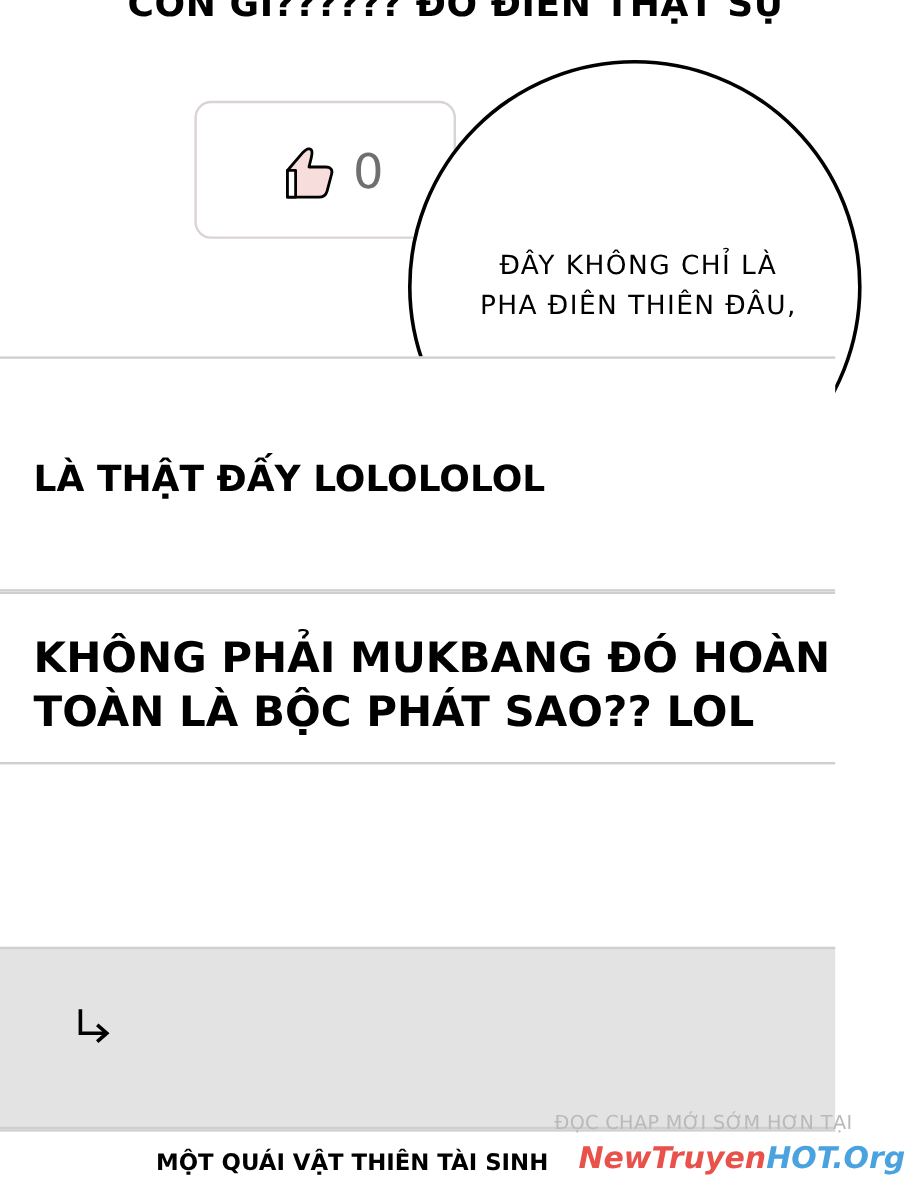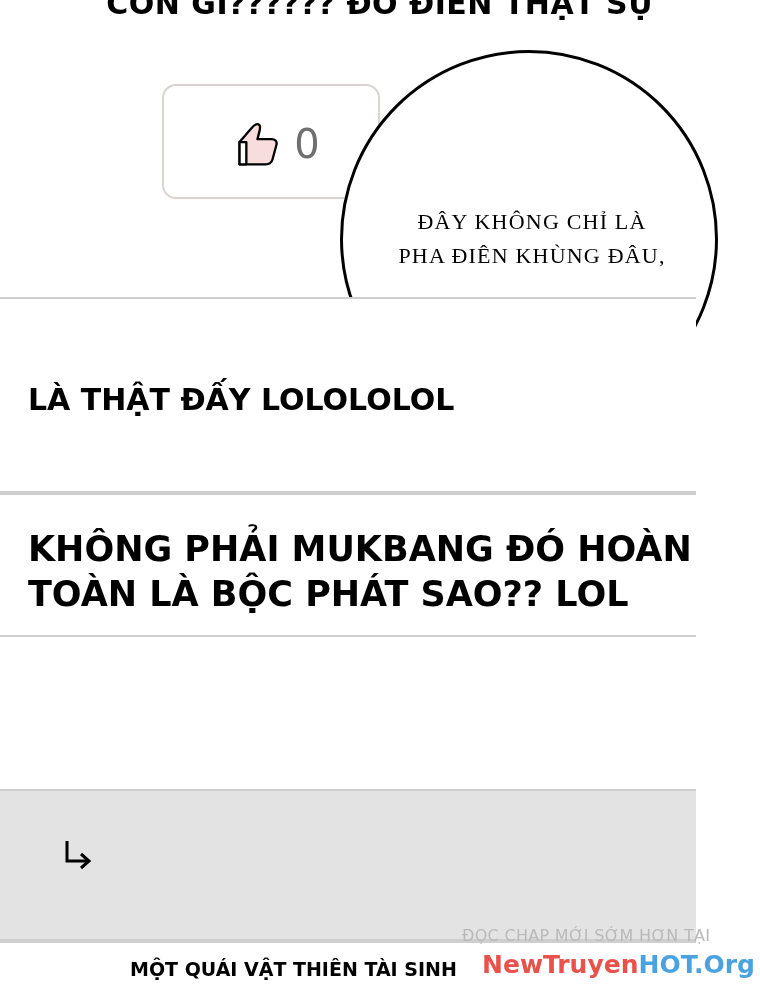--- a/index.html
+++ b/index.html
@@ -94,21 +94,21 @@
     left: 0;
     top: 152px;
     width: 378px;
     text-align: center;
     font-family: "DejaVu Sans", sans-serif;
     font-size: 22px;
     letter-spacing: 1.2px;
     line-height: 1.55;
     color: #000;
   }
-  .bubble-text span { display: block; white-space: nowrap; font-family: Liberation Serif, serif; }
+  .bubble-text span { display: block; white-space: nowrap; }
 
   
   .row {
     position: absolute;
     left: 0;
     width: 696px;
     box-sizing: border-box;
     border-top: 2px solid #cfcfcf;
     border-bottom: 2px solid #cfcfcf;
     background: #ffffff;
@@ -170,20 +170,21 @@
     white-space: nowrap;
   }
   .wm-main {
     position: absolute;
     left: 482px;
     top: 950px;
     font-family: "DejaVu Sans", sans-serif;
     font-weight: bold;
     font-size: 25px;
     white-space: nowrap;
+    font-style: italic;
   }
   .wm-main .a { color: #e8524a; }
   .wm-main .b { color: #4aa3df; }
 </style>
 </head>
 <body>
 
 <div class="page">
 
   <div class="top-caption">CON GÌ?????? ĐỒ ĐIÊN THẬT SỰ</div>
@@ -194,21 +195,21 @@
         <path d="M14 30 L26 16 C28.5 13 31 11 33 11.5 C35.5 12 35.5 15 34.5 19 L32.5 27 L47 27 C51 27 53 29.5 52 33 L48 48 C47 51.5 44.5 53 41 53 L24 53 L14 53 Z" fill="#f7dedd" stroke="#000" stroke-width="2.4" stroke-linejoin="round"></path>
         <path d="M14 30 L21 30 L21 53 L14 53 Z" fill="#ffffff" stroke="#000" stroke-width="2.4" stroke-linejoin="round"></path>
       </svg>
       <span class="like-count">0</span>
     </div>
   </div>
 
   <div class="bubble">
     <div class="bubble-text">
       <span>ĐÂY KHÔNG CHỈ LÀ</span>
-      <span>PHA ĐIÊN KHÙNG ĐÂU,</span>
+      <span>PHA ĐIÊN THIÊN ĐÂU,</span>
     </div>
   </div>
 
   <div class="artifact" id="artifact1">一番 — 50.17</div>
 
   <div class="row" id="row1">
     <div class="row-text">LÀ THẬT ĐẤY LOLOLOLOL</div>
   </div>
 
   <div class="row" id="row2">

